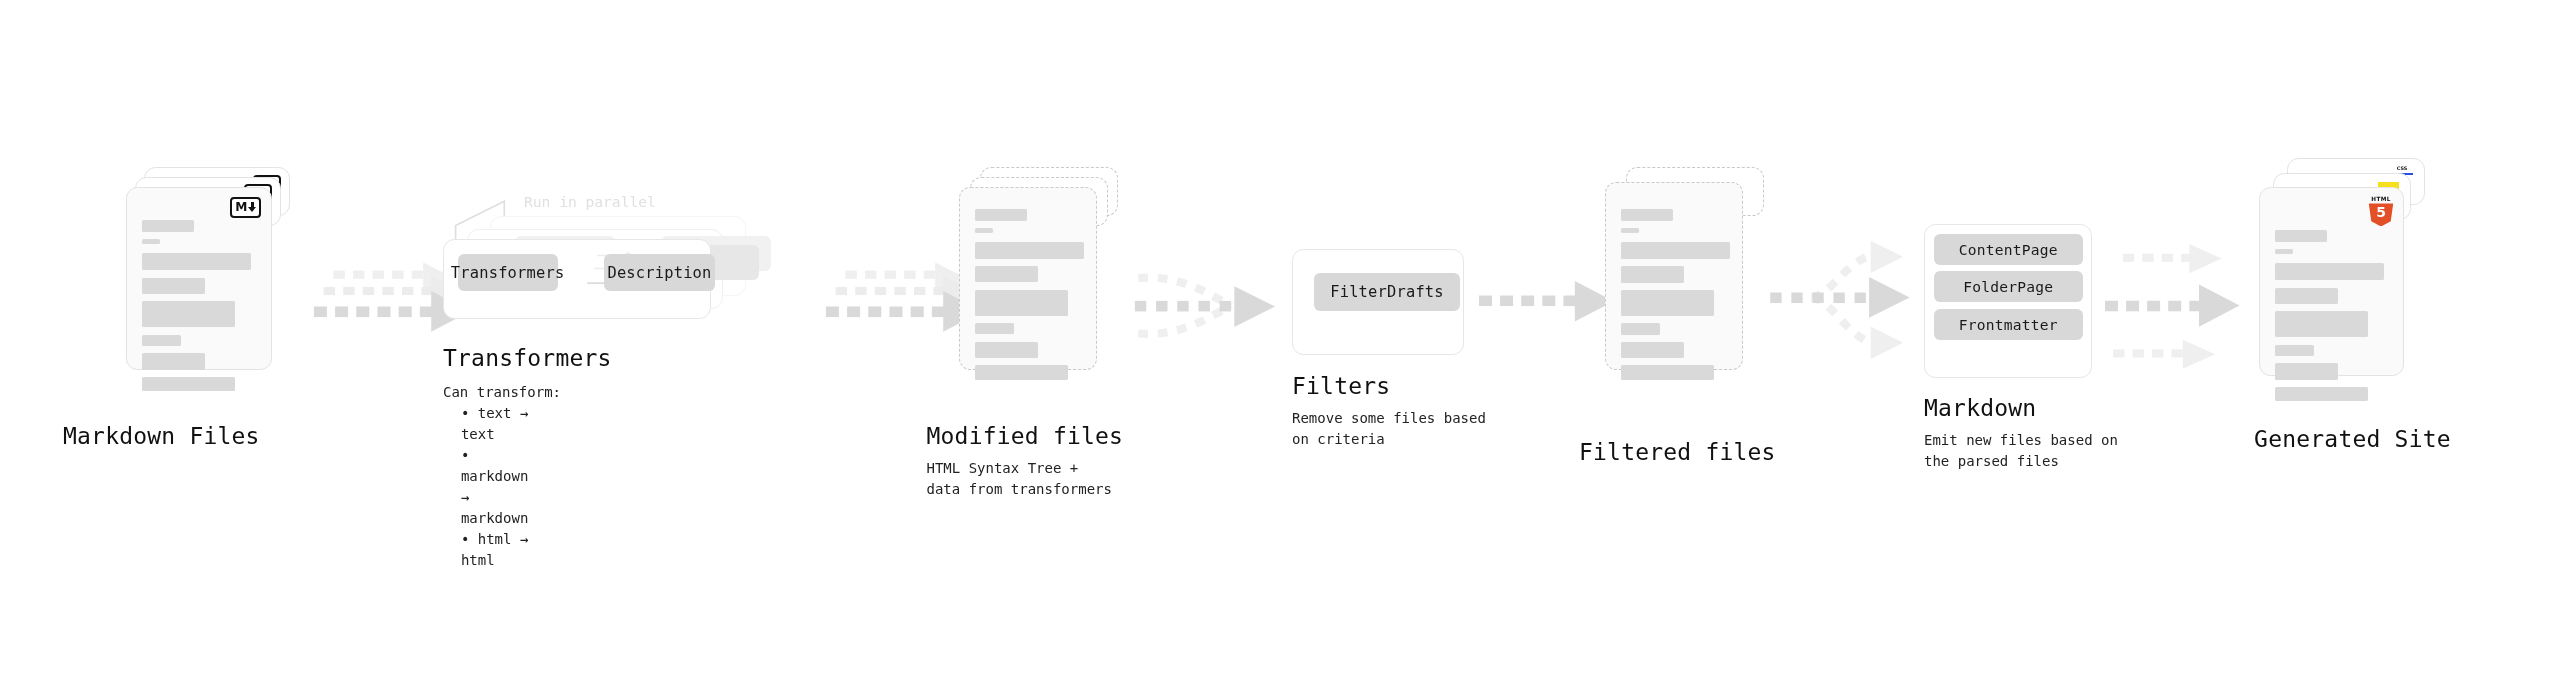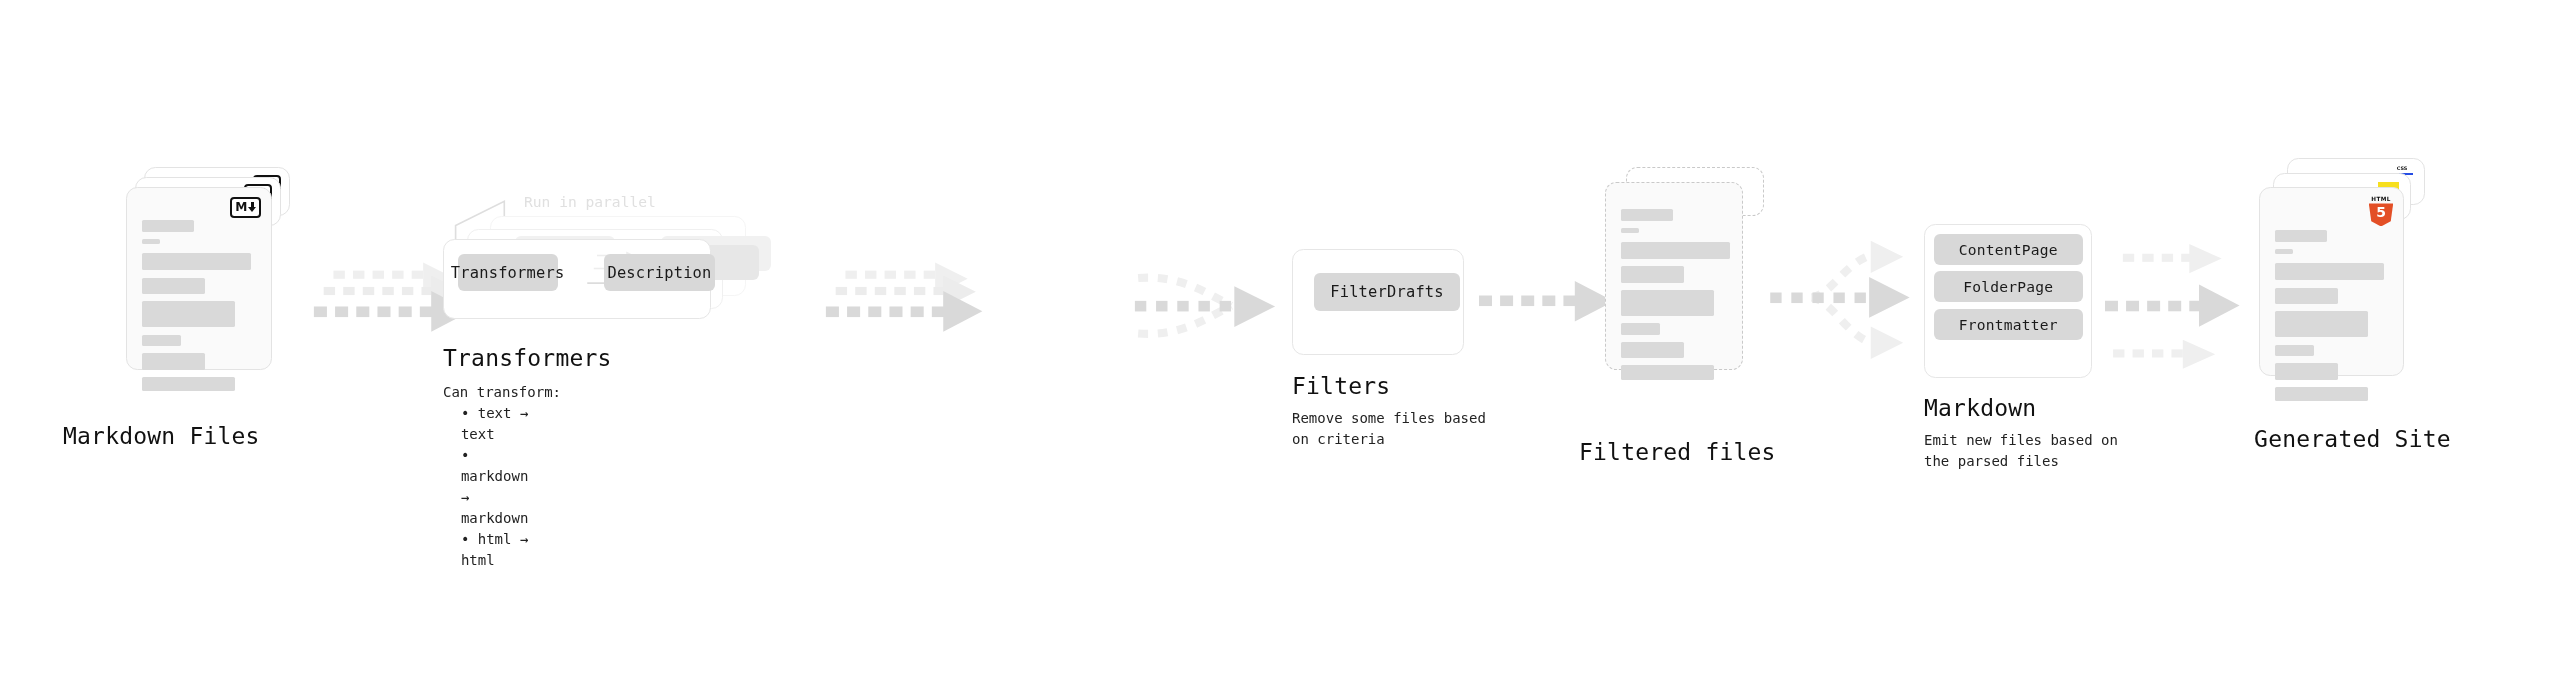--- a/index.html
+++ b/index.html
@@ -294,20 +294,41 @@
       <rect x="6" y="52" width="16" height="13"></rect>
         <rect x="32" y="52" width="16" height="13"></rect>
       <rect x="58" y="52" width="16" height="13"></rect>
         <rect x="84" y="52" width="16" height="13"></rect>
       <rect x="110" y="52" width="16" height="13"></rect>
         <rect x="136" y="52" width="16" height="13"></rect>
       <polygon points="150,33 198,58 150,83"></polygon>
     </g>
   </svg>
 
+  <div class="node" style="left:959px; top:167px;">
+    <div class="doc-stack" style="width:175px;height:244px;">
+      <div class="doc-card dashed" style="left:21px; top:0px; width:138px; height:49px; background:#ffffff;"></div>
+      <div class="doc-card dashed" style="left:10.6px; top:9.8px; width:138px; height:49px; background:#ffffff;"></div>
+      <div class="doc-card dashed" style="left:0px; top:19.5px; width:138px; height:183px;">
+        <div class="doc-lines" style="top:21px;">
+          <div class="ln" style="width:52px;height:12.2px;"></div>
+          <div class="ln" style="width:18.7px;height:4.9px;margin-bottom:9px;"></div>
+          <div class="ln" style="width:109px;height:17px;"></div>
+          <div class="ln" style="width:63px;height:16.3px;"></div>
+          <div class="ln" style="width:93px;height:26px;"></div>
+          <div class="ln" style="width:39px;height:11.4px;"></div>
+          <div class="ln" style="width:63px;height:16.3px;"></div>
+          <div class="ln" style="width:93px;height:14.6px;"></div>
+        </div>
+      </div>
+    </div>
+    <div class="title" style="left:-32.5px; top:256px;">Modified files</div>
+    <div class="subtitle" style="left:-32.5px; top:291px;">HTML Syntax Tree +
+data from transformers</div>
+  </div>
 
   <svg class="ov" style="left:1130px; top:260px;" width="163" height="98" viewBox="0 0 200 120">
     <g stroke="#efefef" stroke-width="10" fill="none" stroke-dasharray="12 12" stroke-linecap="butt">
       <path d="M10 22 C 60 18, 90 38, 124 56"></path>
       <path d="M10 90 C 60 94, 90 74, 124 56"></path>
     </g>
     <g fill="#d9d9d9">
       <rect x="6" y="50" width="14" height="13"></rect>
         <rect x="32" y="50" width="14" height="13"></rect>
       <rect x="58" y="50" width="14" height="13"></rect>

